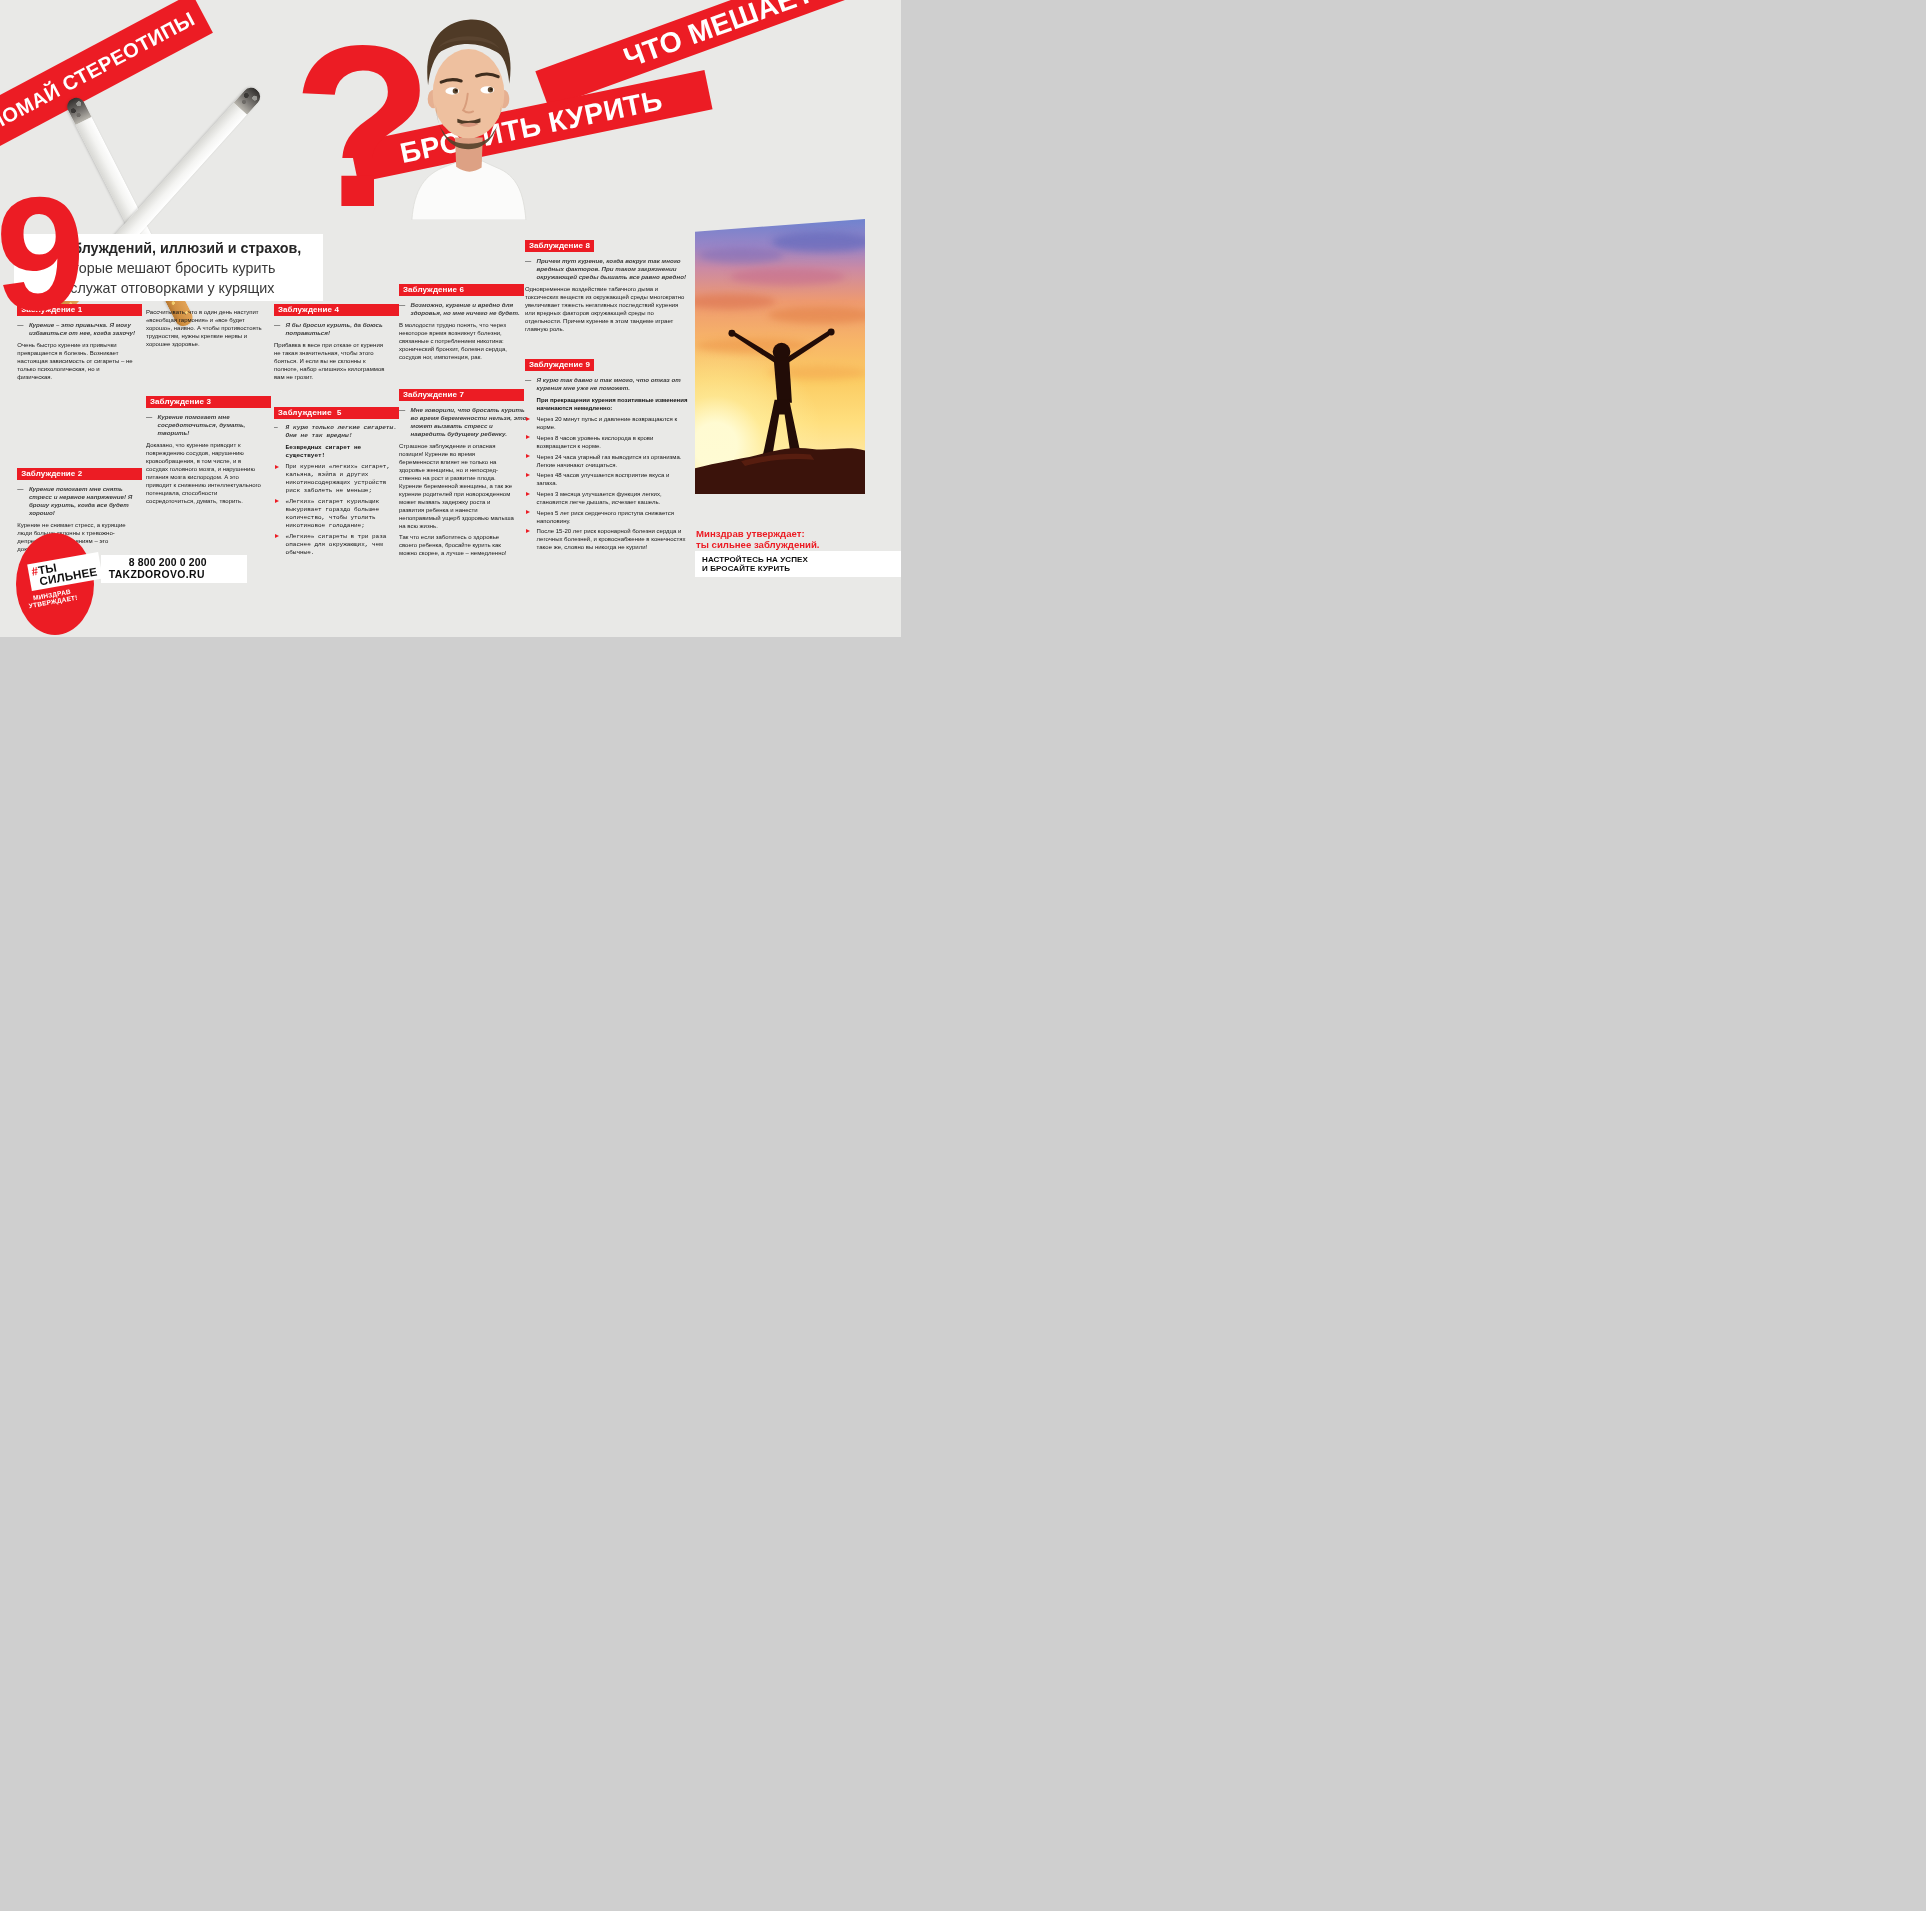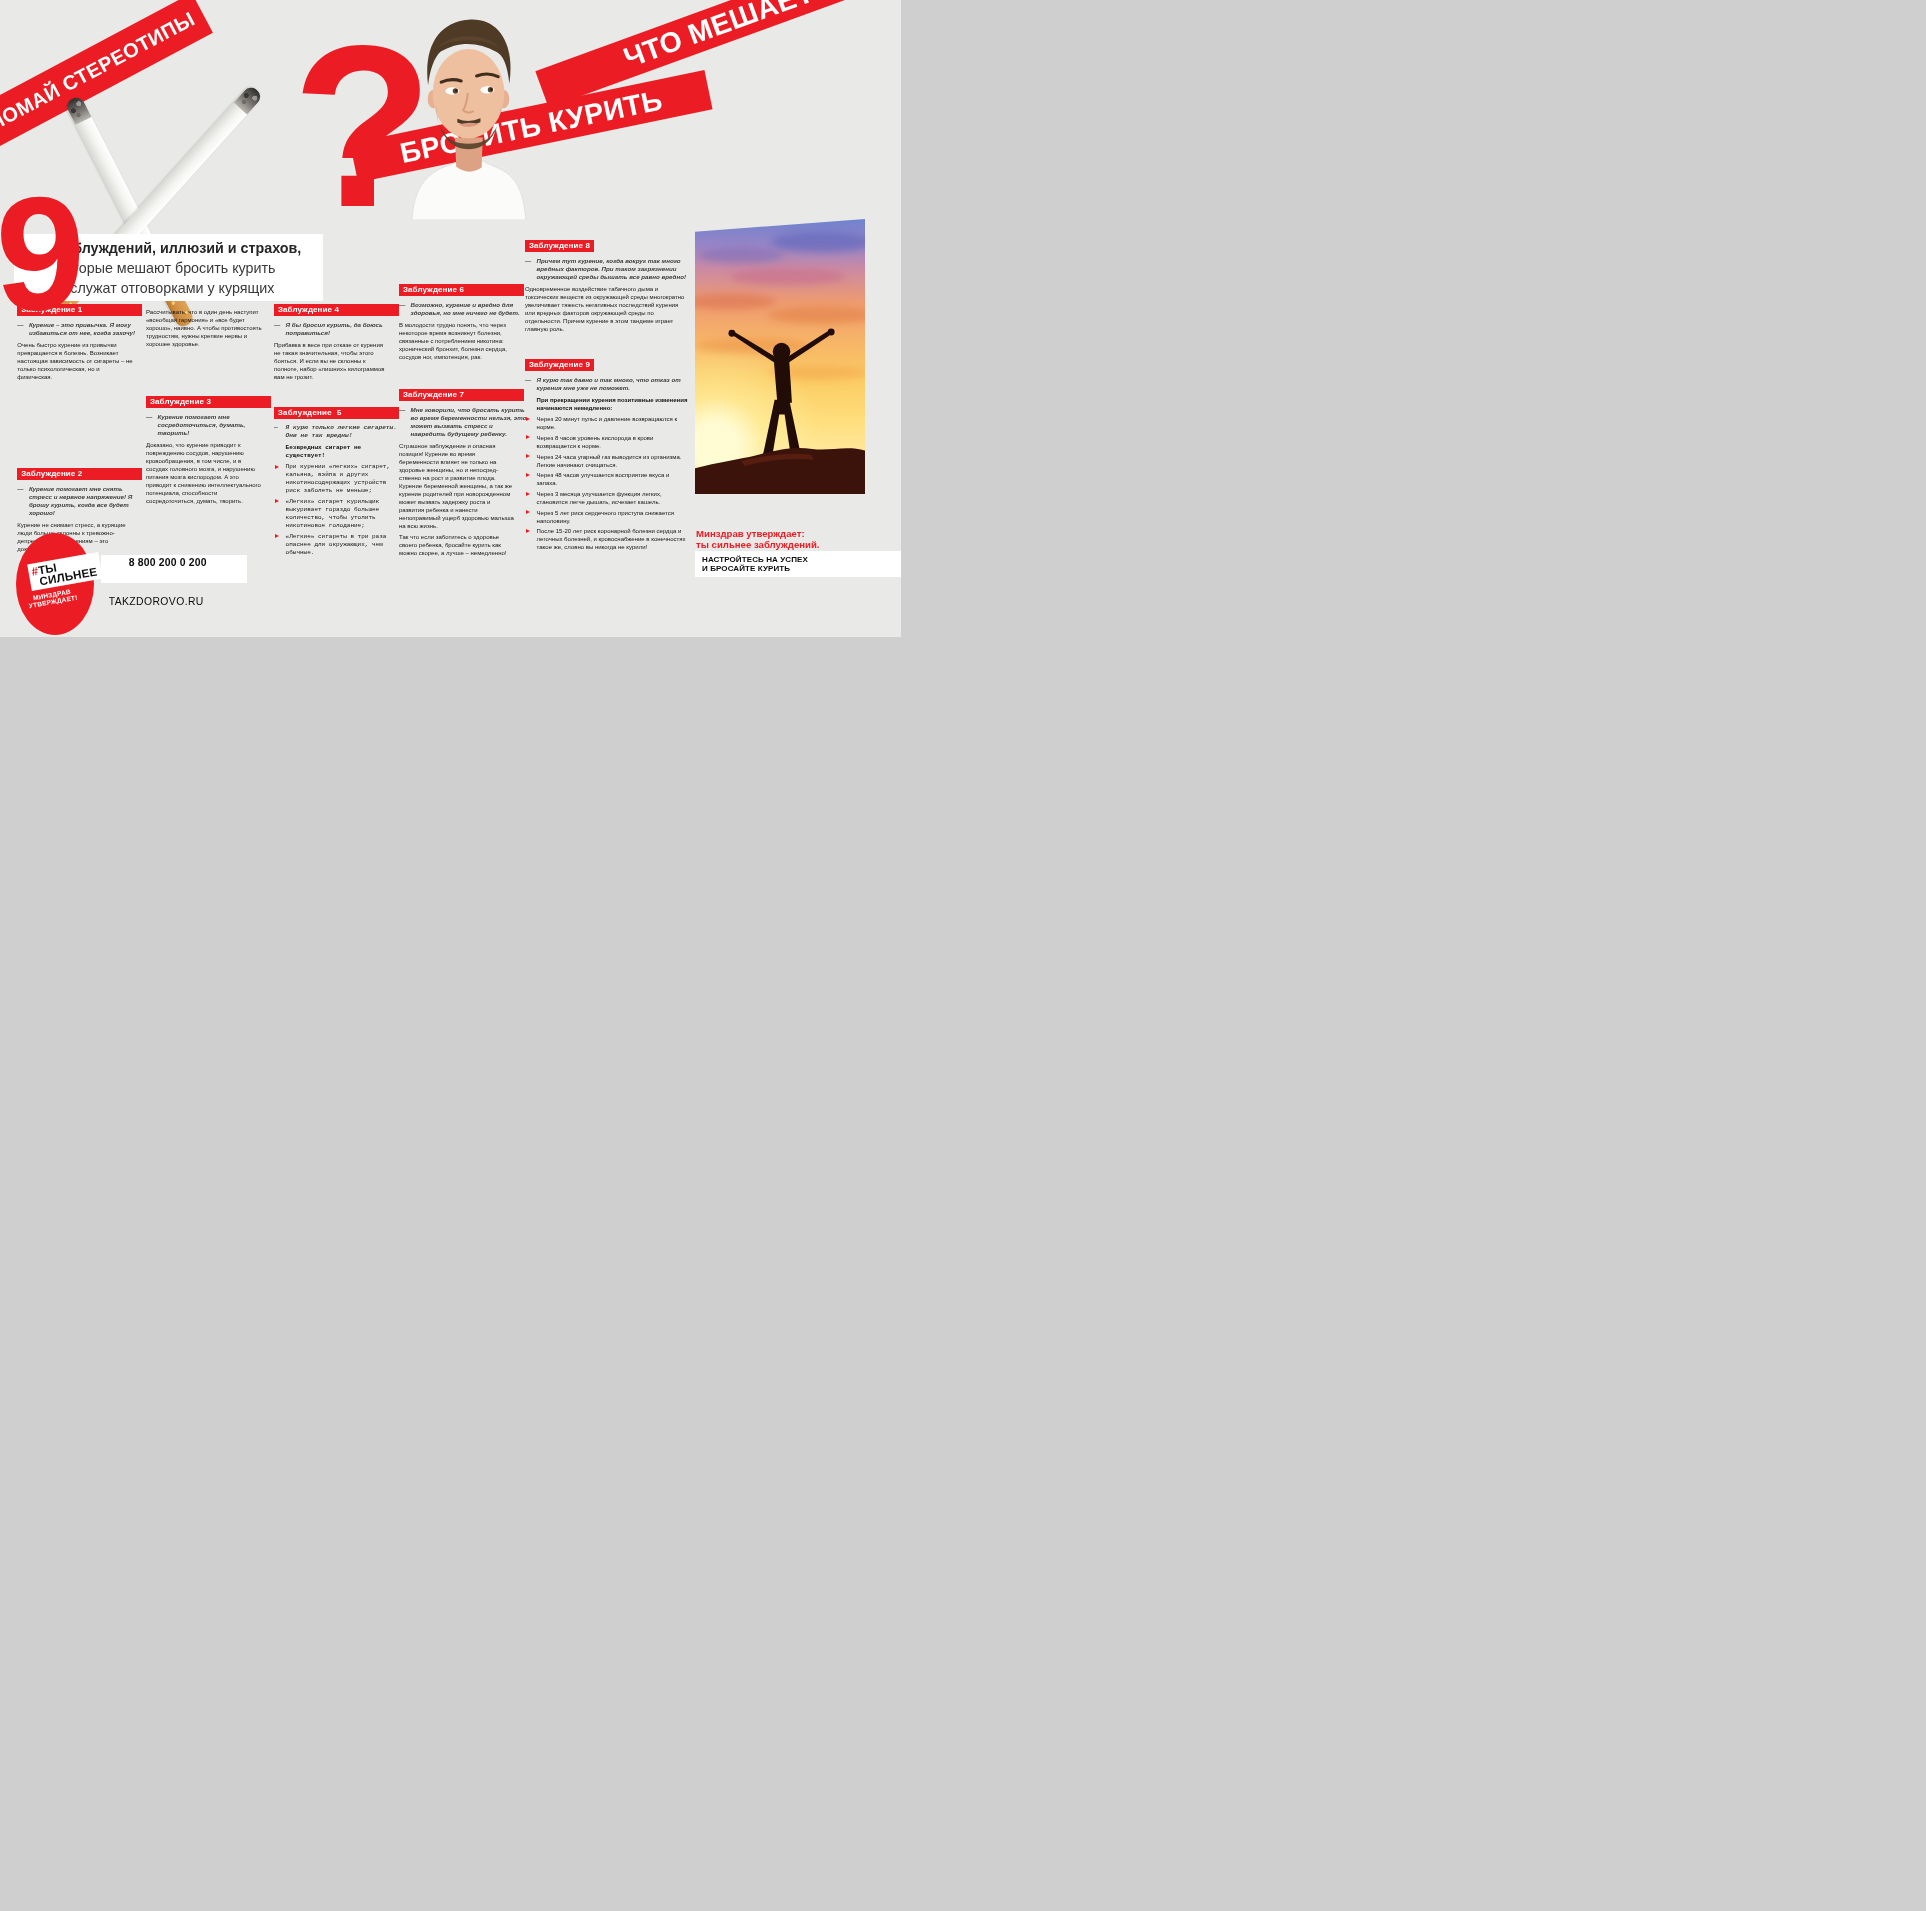--- a/index.html
+++ b/index.html
@@ -73,21 +73,21 @@
   
   #badge{position:absolute; left:16px; top:533px; width:78px; height:102px; background:#ec1c24; border-radius:50%; z-index:2;}
   #badge .tag{position:absolute; left:13px; top:25.4px; background:#fff; padding:1.5px 3.9px 2.3px 3.1px; transform:rotate(-10deg);}
   #badge .tag .l{font-weight:800; font-size:11.6px; line-height:11.6px; color:#111; letter-spacing:0.2px;}
   #badge .tag .hash{color:#ec1c24;}
   #badge .sub{position:absolute; left:11.6px; top:58px; transform:rotate(-10deg); color:#fff; font-weight:800;
       font-size:6.5px; line-height:7.3px; letter-spacing:0.2px; white-space:nowrap;}
   #phonebox{position:absolute; left:101px; top:555px; width:146px; height:28px; background:#fff;
       padding:2.3px 0 0 7.7px; box-sizing:border-box;}
   #phonebox .ph{font-weight:800; font-size:10.4px; line-height:11.6px; color:#0c0c0c; letter-spacing:0.2px;padding-left:20px;}
-  #phonebox .site{font-weight:400; font-size:10.4px; line-height:11.6px; color:#0c0c0c; letter-spacing:0.4px;margin-top:27px;}
+  #phonebox .site{font-weight:700; font-size:10.4px; line-height:11.6px; color:#0c0c0c; letter-spacing:0.4px;}
 </style>
 </head>
 <body>
 
 <div id="poster">
 
   <div class="ribbon" id="ribbon-lomai">
     <span>ЛОМАЙ СТЕРЕОТИПЫ</span>
   </div>
 

